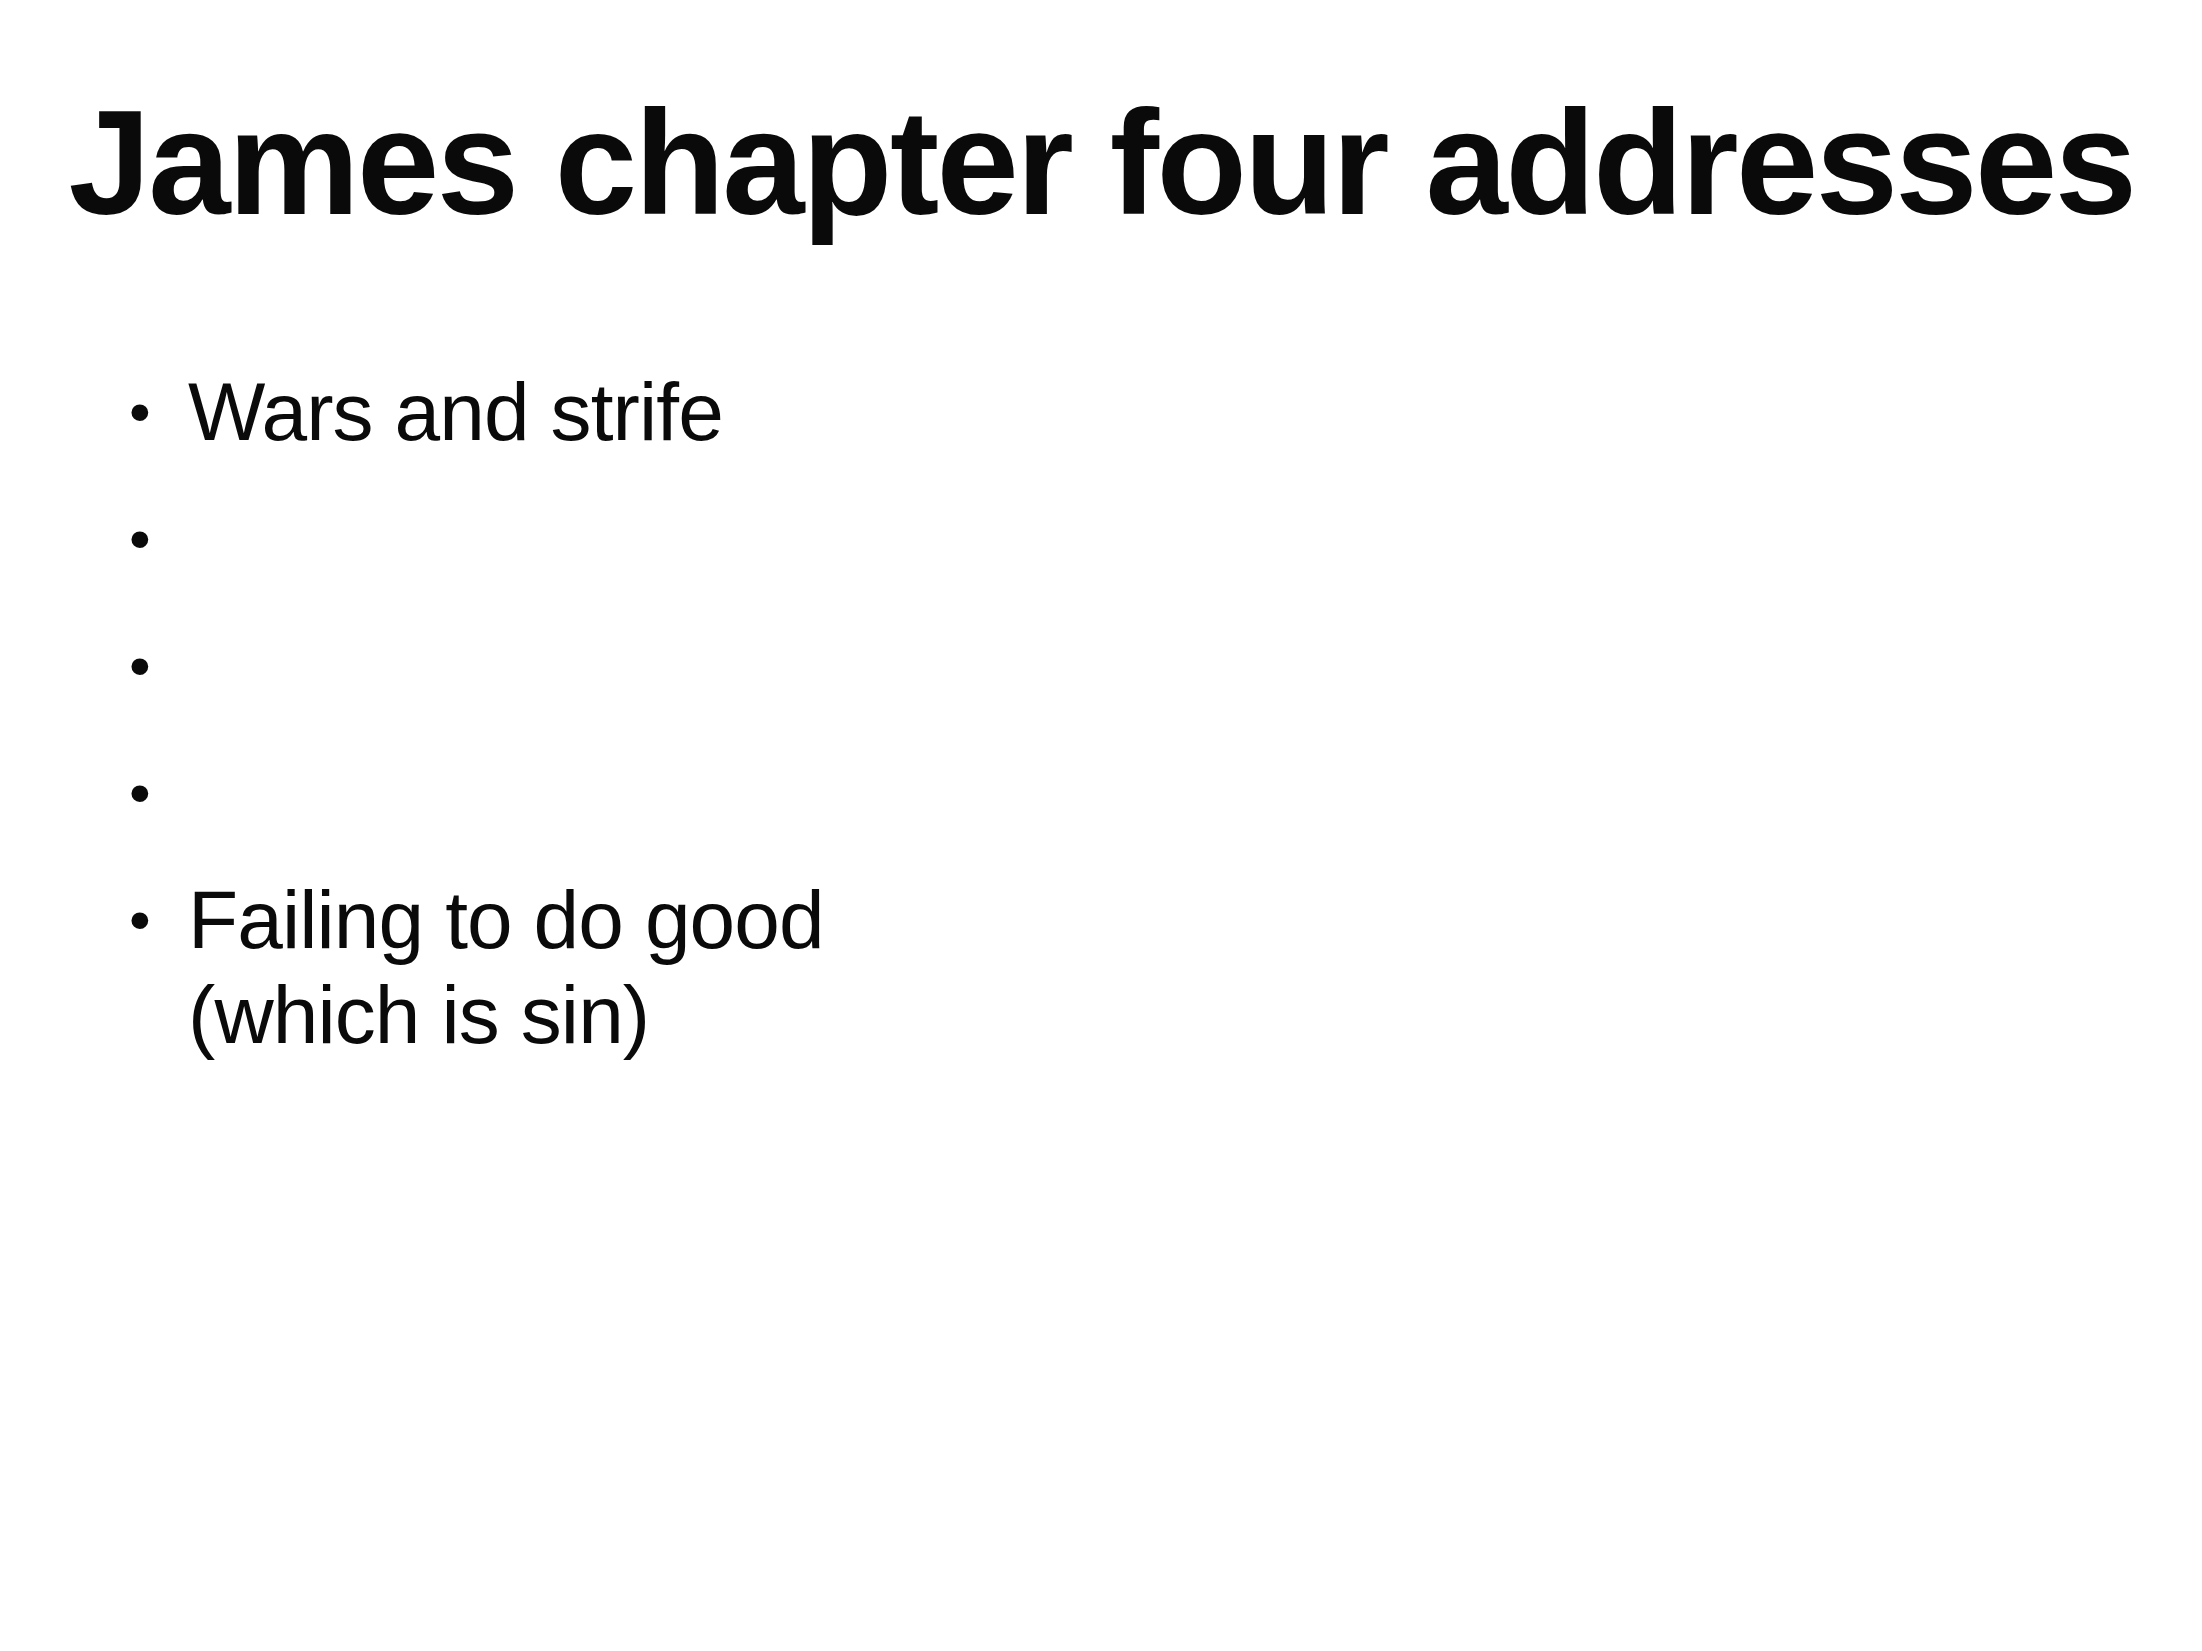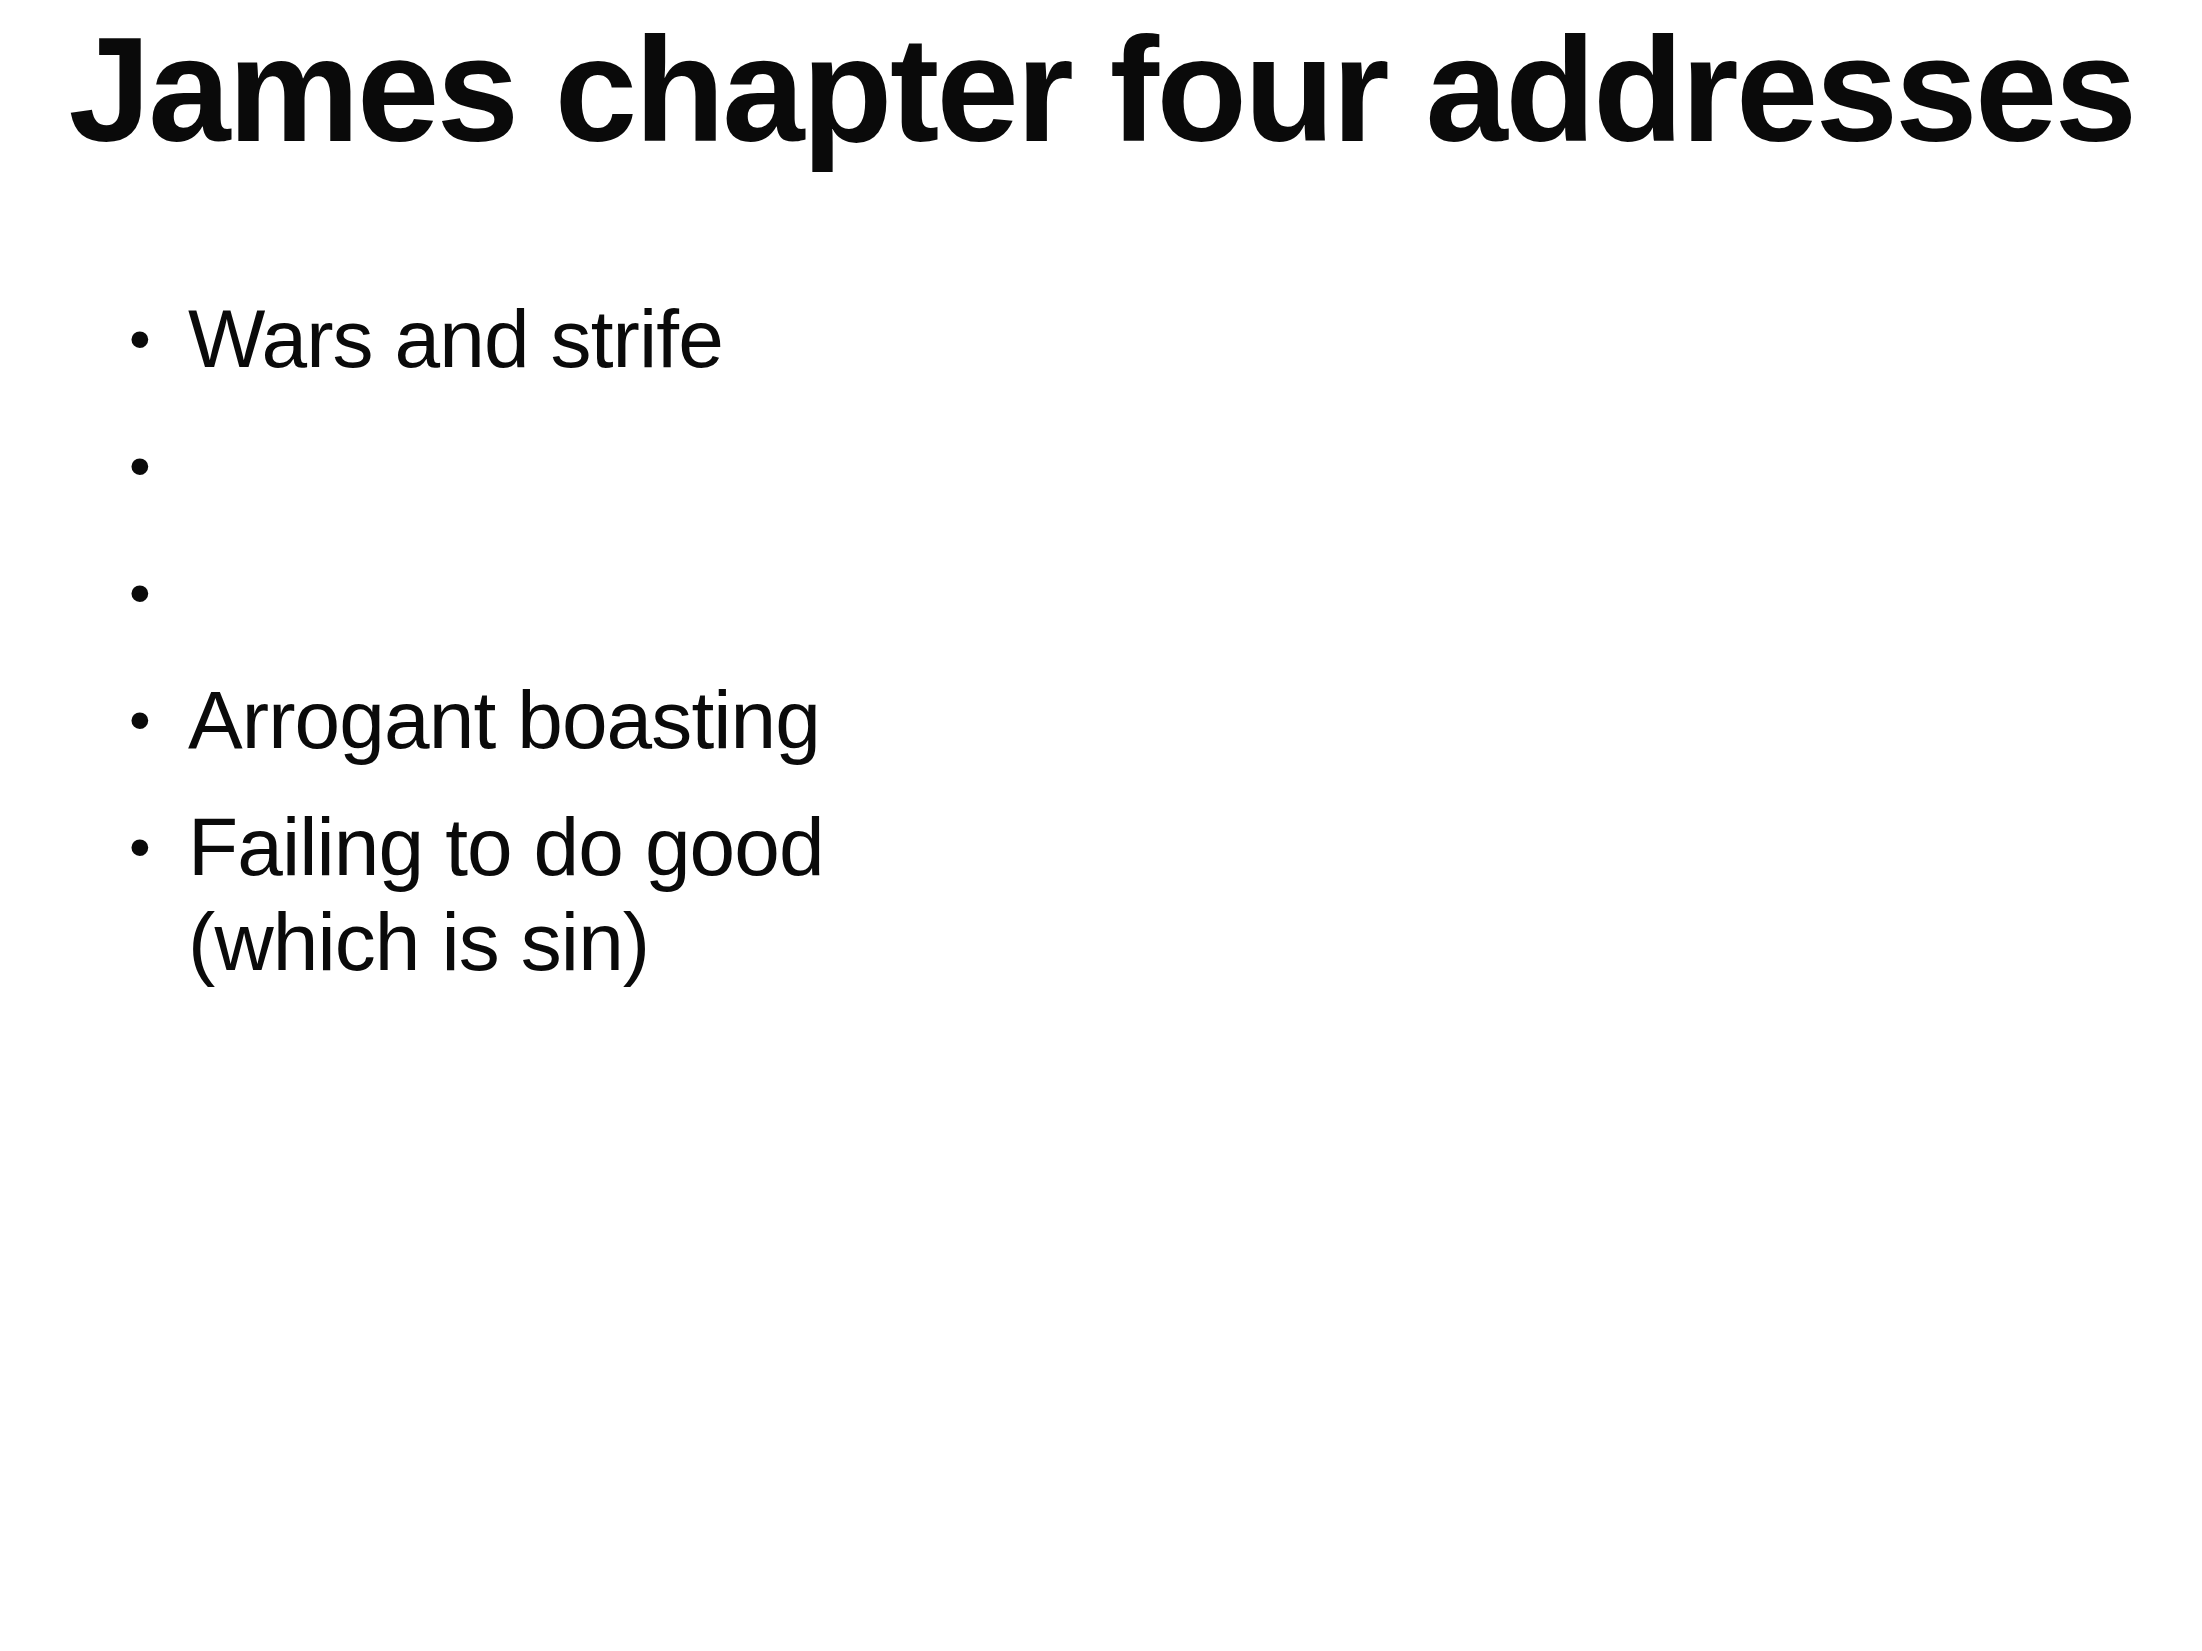--- a/index.html
+++ b/index.html
@@ -14,20 +14,21 @@
 
   .slide {
     position: relative;
     width: 2203px;
     height: 1652px;
     background: #ffffff;
     color: #0a0a0a;
   }
 
   .slide-title {
+    padding-top: 73px;
     text-align: center;
     font-weight: 700;
     font-size: 148px;
     line-height: 1.22;
     letter-spacing: -2.6px;
     color: #0a0a0a;
   }
 
   .bullet-list {
     list-style: none;
@@ -78,21 +79,20 @@
     <li class="bullet-item">
       <span class="bullet-dot">•</span>
     </li>
 
     <li class="bullet-item">
       <span class="bullet-dot">•</span>
     </li>
 
     <li class="bullet-item">
       <span class="bullet-dot">•</span>
-      <span class="bullet-text">Arrogant boasting</span>
     </li>
 
     <li class="bullet-item">
       <span class="bullet-dot">•</span>
       <span class="bullet-text">Failing to do good
 (which is sin)</span>
     </li>
 
   </ul>
 

